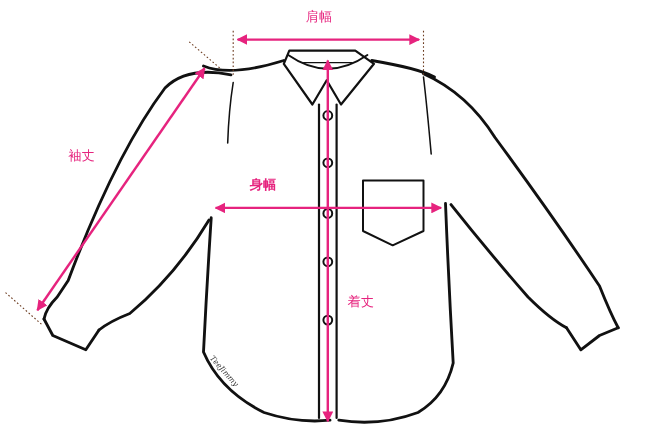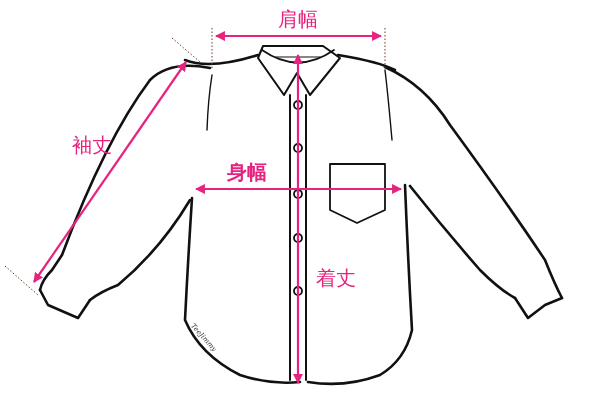--- a/index.html
+++ b/index.html
@@ -1,18 +1,18 @@
 <!DOCTYPE html>
 <html><head>
 <meta charset="utf-8">
 <style>
   html, body { margin: 0; padding: 0; background: #ffffff; }
   body { width: 600px; height: 400px; overflow: hidden; position: relative; font-family: "DejaVu Sans", sans-serif; }
   svg { position: absolute; left: 0; top: 0; }
-  .label { position: absolute; color: #e6237e; font-size: 20px; line-height: 1; white-space: nowrap; font-family: "DejaVu Sans", sans-serif; }
+  .label { position: absolute; color: #e6237e; font-size: 12px; line-height: 1; white-space: nowrap; font-family: "DejaVu Sans", sans-serif; }
   .watermark { position: absolute; font-size: 7px; color: #333; transform: rotate(48deg); transform-origin: left top; font-family: "DejaVu Serif", serif; font-style: italic; }
 </style>
 </head>
 <body>
 
 <svg width="600" height="400" viewBox="0 0 600 400">
   <defs>
     <marker id="ah" viewBox="0 0 10 10" refX="9" refY="5" markerWidth="4.5" markerHeight="4.5" orient="auto-start-reverse">
       <path d="M0,0 L10,5 L0,10 z" fill="#e6237e"></path>
     </marker>
@@ -69,16 +69,16 @@
 
   <g stroke="#e6237e" stroke-width="2.2" fill="none">
     <line x1="216" y1="36" x2="381" y2="36" marker-start="url(#ah)" marker-end="url(#ah)"></line>
     <line x1="186" y1="62" x2="34" y2="282" marker-start="url(#ah)" marker-end="url(#ah)"></line>
     <line x1="196" y1="189" x2="401" y2="189" marker-start="url(#ah)" marker-end="url(#ah)"></line>
     <line x1="298" y1="55" x2="298" y2="383" marker-start="url(#ah)" marker-end="url(#ah)"></line>
   </g>
 </svg>
 
 <div class="label" style="left:278px;top:9px;">肩幅</div>
-<div class="label" style="left:72px;top:135px;">袖丈</div>
+<div class="label" style="left:62px;top:135px;">袖丈</div>
 <div class="label" style="left:227px;top:162px;font-weight:bold;">身幅</div>
 <div class="label" style="left:316px;top:268px;">着丈</div>
 <div class="watermark" style="left:195px;top:322px;">TeeJimmy</div>
 
 </body></html>

